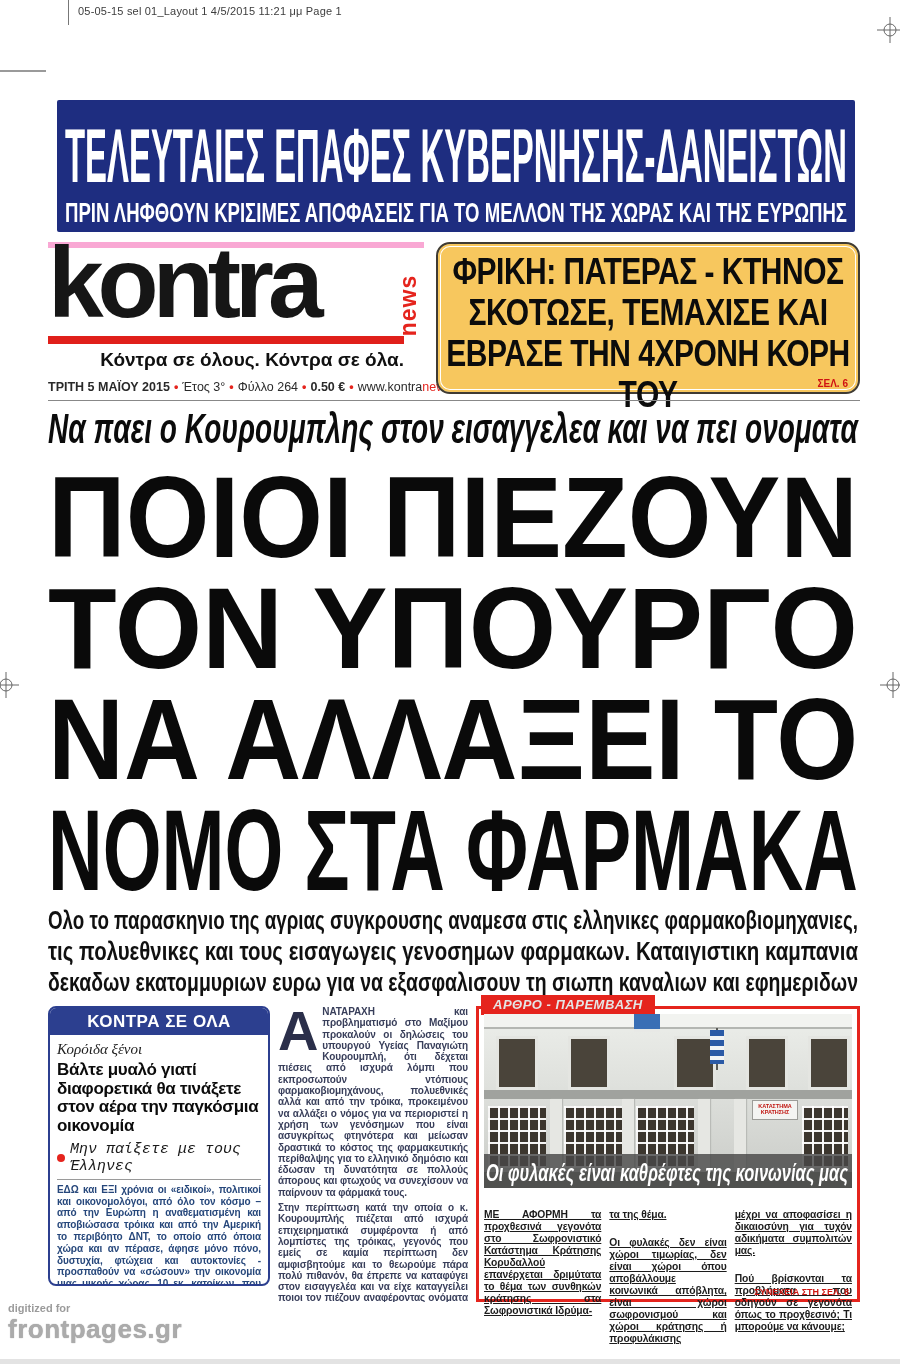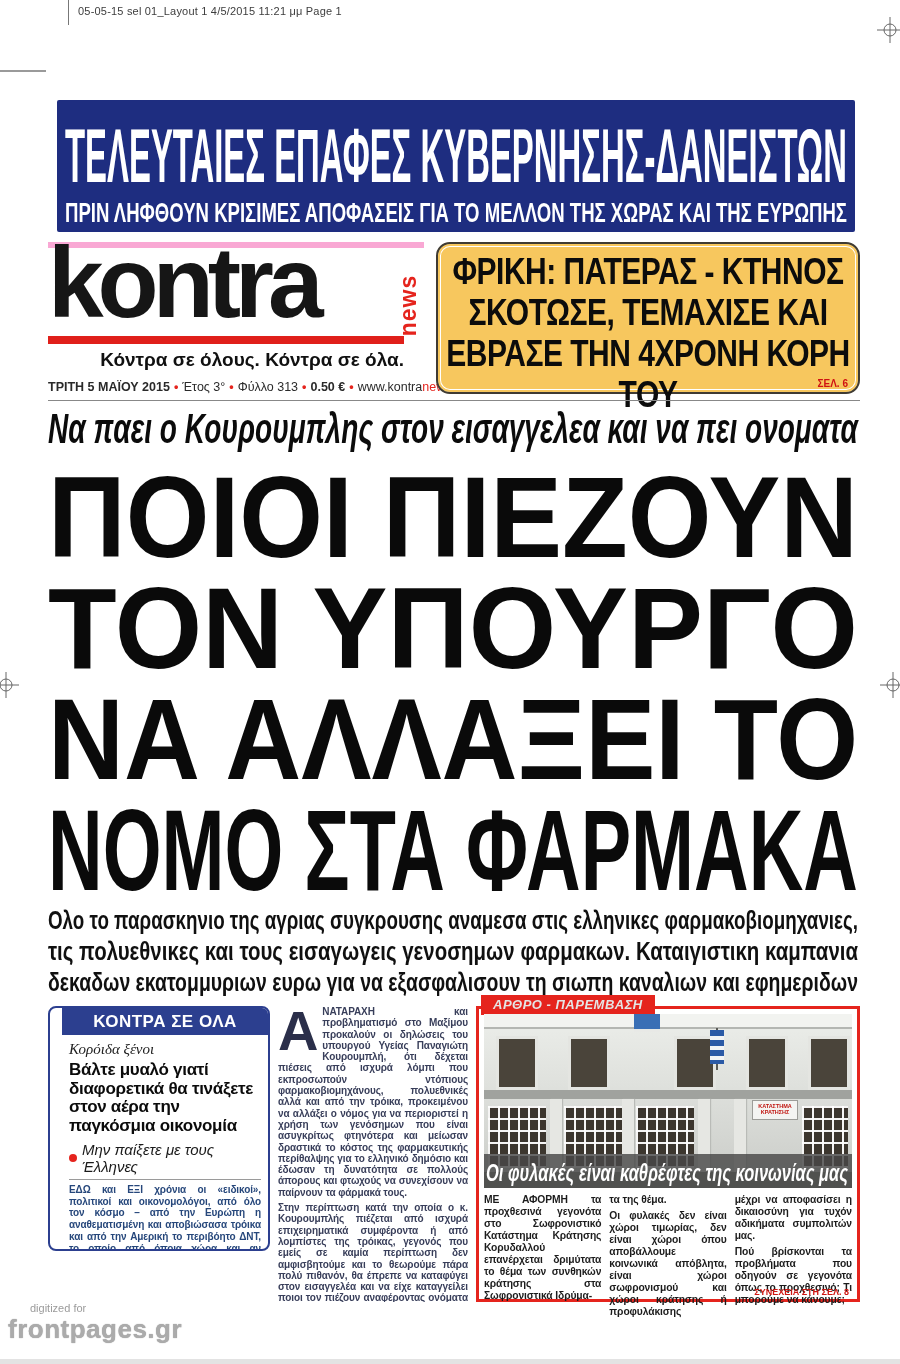--- a/index.html
+++ b/index.html
@@ -39,29 +39,29 @@
   .teaser-ref{position:absolute;right:10px;bottom:3px;color:#d01212;font-size:10px;font-weight:bold;}
   
   .kicker{position:absolute;left:48px;top:403px;width:812px;height:50px;}
   .headline{position:absolute;left:48px;top:456px;width:812px;text-align:right;}
   .headline svg{display:block;}
   .deck{position:absolute;left:48px;top:905px;width:812px;}
   .deck svg{display:block;}
   
   .bottom{position:absolute;left:48px;top:1006px;width:812px;height:300px;display:flex;gap:8px;}
   
-  .left-box{width:222px;height:245px;border:2px solid #2c3f8f;border-radius:8px;overflow:hidden;
-            background:#fff;box-sizing:border-box;padding-left:12px;}
+  .left-box{width:222px;height:280px;border:2px solid #2c3f8f;border-radius:8px;overflow:hidden;
+            background:#fff;box-sizing:border-box;}
   .lb-header{background:#2c3f8f;color:#fff;font-weight:bold;font-size:17px;text-align:center;
              padding:4px 0 3px;letter-spacing:.5px;}
   .lb-content{padding:5px 7px 4px;}
   .lb-eyebrow{font-family:"Liberation Serif","DejaVu Serif",serif;font-style:italic;font-size:15px;
               color:#222;margin:1px 0 3px;}
   .lb-title{font-size:17px;font-weight:bold;line-height:1.1;color:#0b0b0b;margin-bottom:5px;letter-spacing:-0.3px;}
-  .lb-bullet{display:flex;align-items:center;gap:5px;font-family:Liberation Sans, sans-serif;
+  .lb-bullet{display:flex;align-items:center;gap:5px;font-family:Liberation Mono, monospace;
              font-style:italic;font-size:15px;color:#1a1a1a;margin-bottom:4px;}
   .lb-bullet .dot{width:8px;height:8px;border-radius:50%;background:#e5241d;flex:0 0 auto;}
   .lb-divider{border-top:1px solid #9a9a9a;margin:3px 0 4px;}
   .lb-body{font-size:10px;font-weight:bold;line-height:1.18;color:#26477b;text-align:justify;letter-spacing:-0.1px;}
   
   .center-col{width:190px;height:296px;overflow:hidden;font-size:10px;font-weight:bold;line-height:1.13;
               color:#383e5a;text-align:justify;letter-spacing:-0.1px;}
   .dropcap{float:left;font-size:56px;line-height:.82;font-weight:bold;color:#2b2f4a;padding:2px 4px 0 0;}
   .center-col p{margin:0 0 4px;}
   
@@ -79,25 +79,25 @@
      background-image:repeating-linear-gradient(90deg,rgba(255,255,255,.95) 0 2px,transparent 2px 10px),
                       repeating-linear-gradient(0deg,rgba(255,255,255,.95) 0 2px,transparent 2px 12px);}
   .pilaster{position:absolute;top:85px;width:12px;height:75px;background:#e6e7e3;box-shadow:1px 0 1px #b9bbb7;}
   .blue-sign{position:absolute;top:0;left:150px;width:26px;height:15px;background:#3a6fb5;border-bottom:3px solid #e8e9e6;}
   .building-sign{position:absolute;top:86px;left:268px;width:46px;height:20px;background:#f4f4f2;border:1px solid #9c9c98;
                  color:#c01510;font-size:5.5px;font-weight:bold;text-align:center;line-height:1.15;padding-top:2px;box-sizing:border-box;}
   .flag{position:absolute;top:14px;left:224px;}
   .caption{position:absolute;left:0;bottom:0;width:100%;height:34px;background:rgba(72,72,72,.82);}
   .rb-cols{display:flex;gap:8px;margin-top:5px;}
   .rb-col{flex:1;font-size:10.3px;font-weight:bold;line-height:1.17;color:#1c1c1c;text-align:justify;letter-spacing:-0.1px;}
-  .rb-col p{margin:1px 0 4px;}
+  .rb-col p{margin:16px 0 4px;text-decoration:underline;}
   .rb-cont{position:absolute;right:8px;bottom:2px;font-size:9px;font-weight:bold;color:#cf1712;}
   
   .watermark{position:absolute;left:8px;top:1302px;color:#a7a7a7;}
-  .wm-1{font-size:11px;font-weight:normal;color:#9b9b9b;margin-left:22px;}
+  .wm-1{font-size:11px;font-weight:bold;color:#9b9b9b;}
   .wm-2{font-size:26px;font-weight:bold;letter-spacing:.5px;color:#ababab;
         text-shadow:0 0 1px #8f8f8f;}
   .bottom-edge{position:absolute;left:0;bottom:0;width:100%;height:5px;background:#e3e3e3;}
 </style>
 </head>
 <body>
 
 <div class="page">
 
   <div class="print-tick"></div>
@@ -140,21 +140,21 @@
     </svg>
   </div>
 
   <div class="masthead">
     <div class="logo-block">
       <div class="logo-kontra">kontra</div>
       <div class="logo-news">news</div>
       <div class="logo-rule"></div>
       <div class="tagline">Κόντρα σε όλους. Κόντρα σε όλα.</div>
       <div class="dateline">
-        <span class="b">ΤΡΙΤΗ 5 ΜΑΪΟΥ 2015</span><span class="dot">•</span><span>Έτος 3°</span><span class="dot">•</span><span>Φύλλο 313</span><span class="dot">•</span><span class="b">0.50 €</span><span class="dot">•</span><span><span>www.kontra</span><span class="red">news</span><span>.gr</span></span>
+        <span class="b">ΤΡΙΤΗ 5 ΜΑΪΟΥ 2015</span><span class="dot">•</span><span>Έτος 3°</span><span class="dot">•</span><span>Φύλλο 264</span><span class="dot">•</span><span class="b">0.50 €</span><span class="dot">•</span><span><span>www.kontra</span><span class="red">news</span><span>.gr</span></span>
       </div>
     </div>
     <div class="teaser-box">
       <div class="teaser-text">
         <div>ΦΡΙΚΗ: ΠΑΤΕΡΑΣ - ΚΤΗΝΟΣ</div>
         <div>ΣΚΟΤΩΣΕ, ΤΕΜΑΧΙΣΕ ΚΑΙ</div>
         <div>ΕΒΡΑΣΕ ΤΗΝ 4ΧΡΟΝΗ ΚΟΡΗ ΤΟΥ</div>
       </div>
       <div class="teaser-ref">ΣΕΛ. 6</div>
     </div>

